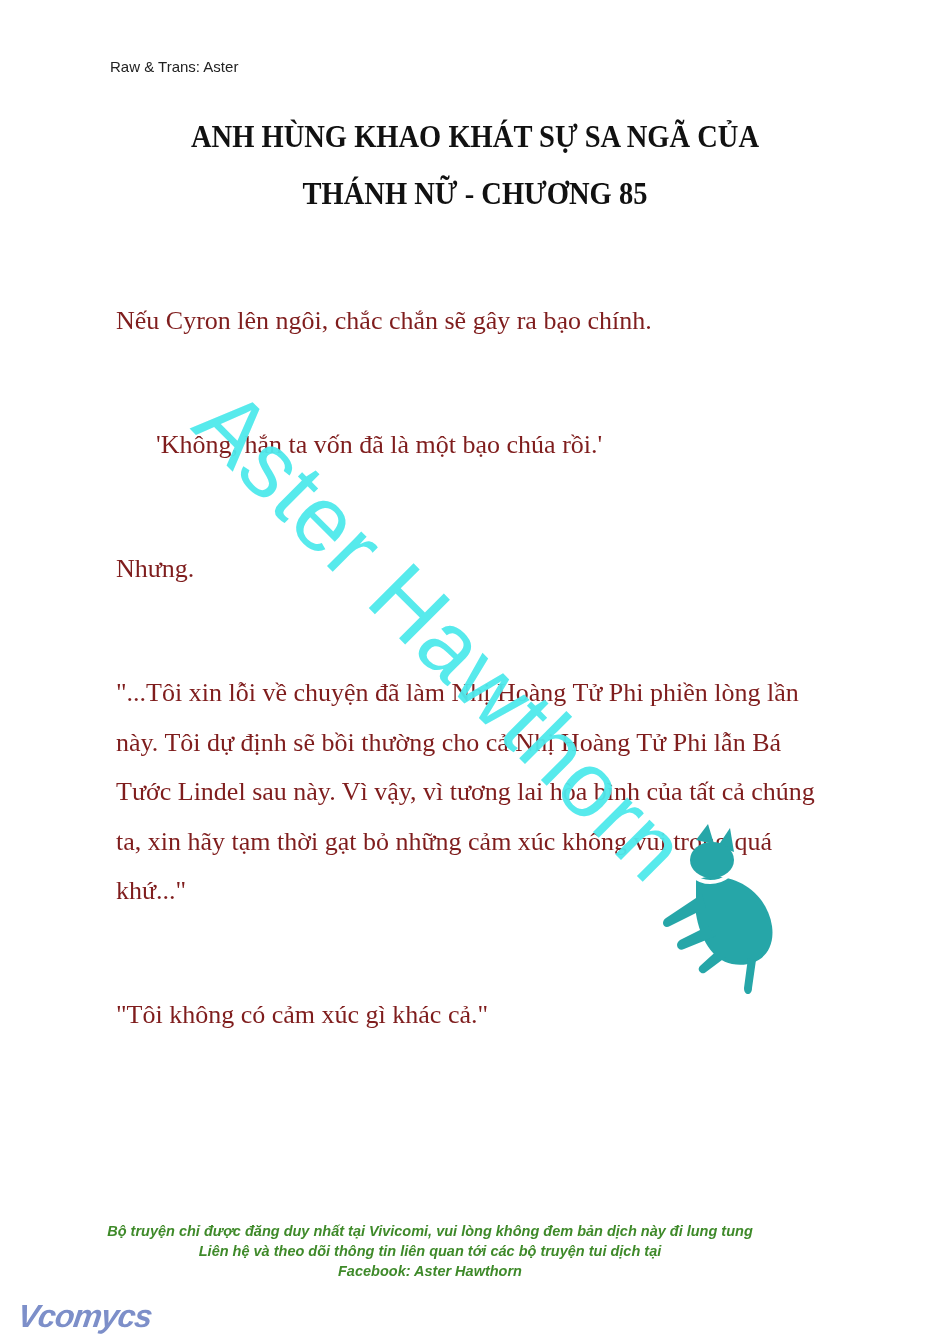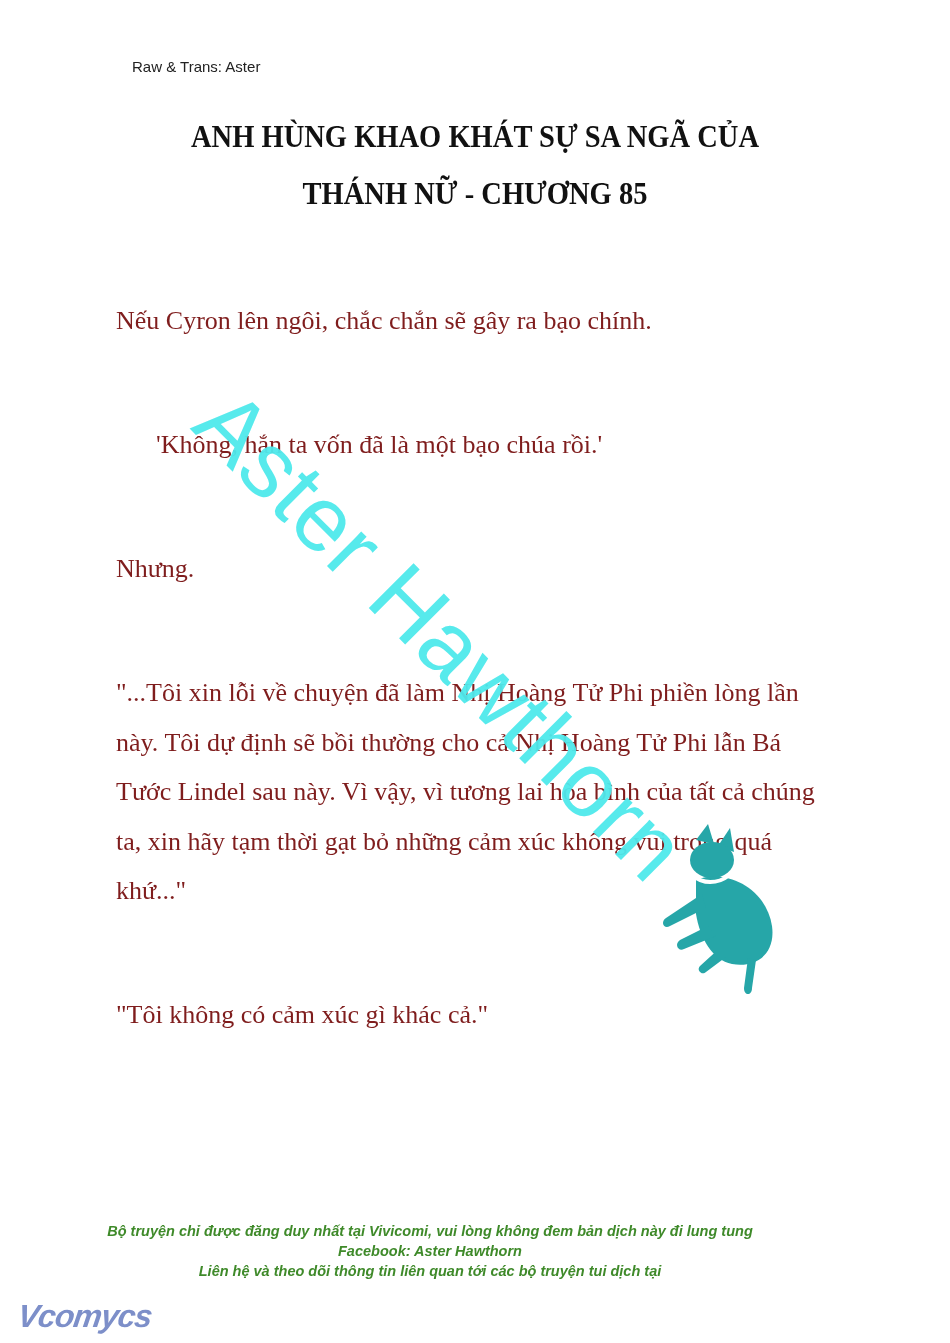--- a/index.html
+++ b/index.html
@@ -1,17 +1,17 @@
 <!DOCTYPE html>
 <html><head>
 <meta charset="utf-8">
 <style>
   html, body { margin:0; padding:0; }
   body { width:950px; height:1343px; background:#ffffff; position:relative; overflow:hidden; font-family:"Liberation Serif", serif; color:#111; }
-  .credit { position:absolute; left:132px; top:58px; font-family:"Liberation Sans", sans-serif; font-size:15px; color:#222; }
+  .credit { position:absolute; left:110px; top:58px; font-family:"Liberation Sans", sans-serif; font-size:15px; color:#222; }
   .title { position:absolute; left:0; width:950px; top:108px; text-align:center; font-family:"Liberation Serif", serif; font-weight:bold; font-size:31px; line-height:57px; color:#111; transform:scaleX(0.92); transform-origin:center; }
   .para { position:absolute; left:116px; font-size:26px; line-height:49.5px; color:#7f1d1d; width:720px; }
   .watermark { position:absolute; left:118px; top:580px; width:640px; transform:rotate(45deg); transform-origin:center; font-family:"Liberation Sans", sans-serif; font-size:92px; color:#4fe9ec; opacity:0.95; white-space:nowrap; text-align:center; letter-spacing:1px; font-weight:normal; pointer-events:none; }
   .cat { position:absolute; left:656px; top:818px; width:130px; height:180px; }
   .footer { position:absolute; left:0; width:860px; top:1221px; text-align:center; font-family:"Liberation Sans", sans-serif; font-style:italic; font-weight:bold; font-size:14.5px; line-height:20px; color:#3f8a2a; }
   .logo { position:absolute; left:18px; top:1298px; font-family:"Liberation Sans", sans-serif; font-style:italic; font-weight:bold; font-size:32px; color:#7d8fc9; letter-spacing:-1px; transform:skewX(-8deg); }
 </style>
 </head>
 <body>
 
@@ -39,17 +39,17 @@
     <path d="M46,76 L10,100 C4,104 8,112 14,108 L50,90 Z"></path>
     <path d="M52,108 L24,122 C18,126 22,134 28,131 L60,118 Z"></path>
     <path d="M66,128 L44,148 C40,152 46,158 50,154 L74,136 Z"></path>
     <path d="M92,140 L88,170 C88,178 96,178 96,170 L100,142 Z"></path>
   </g>
   <path d="M38,58 C46,66 62,66 72,58" stroke="#ffffff" stroke-width="4" fill="none"></path>
 </svg>
 
 <div class="footer">
   <div>Bộ truyện chỉ được đăng duy nhất tại Vivicomi, vui lòng không đem bản dịch này đi lung tung</div>
+  <div>Liên hệ và theo dõi thông tin liên quan tới các bộ truyện tui dịch tại</div>
   <div>Facebook: Aster Hawthorn</div>
-  <div>Liên hệ và theo dõi thông tin liên quan tới các bộ truyện tui dịch tại</div>
 </div>
 
 <div class="logo">Vcomycs</div>
 
 </body></html>

